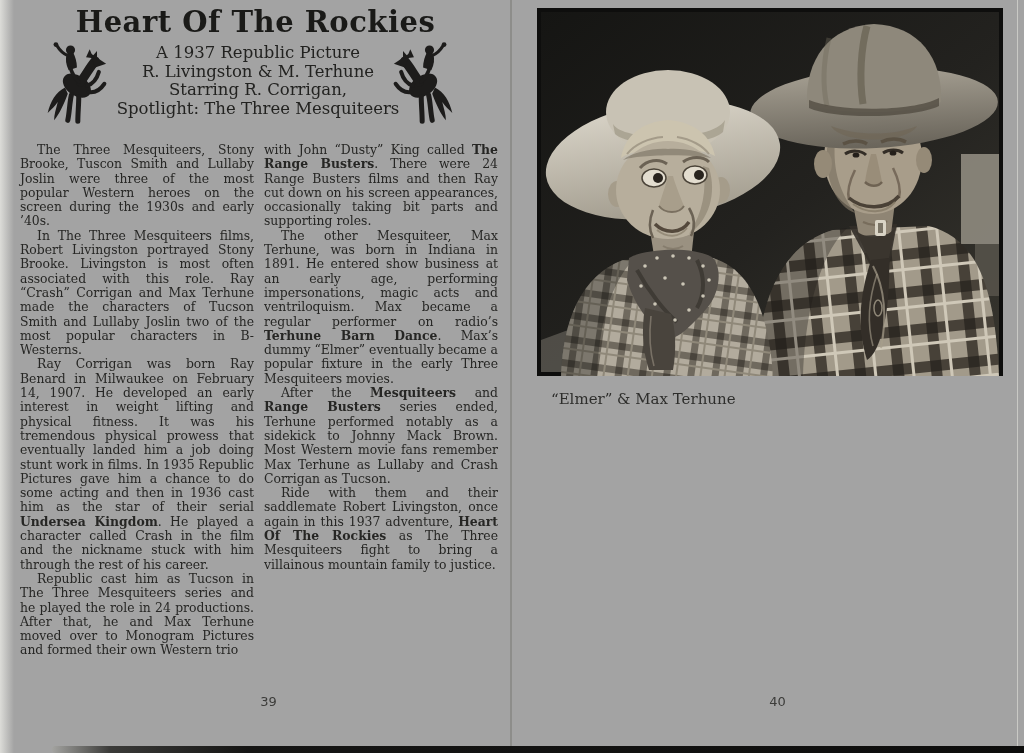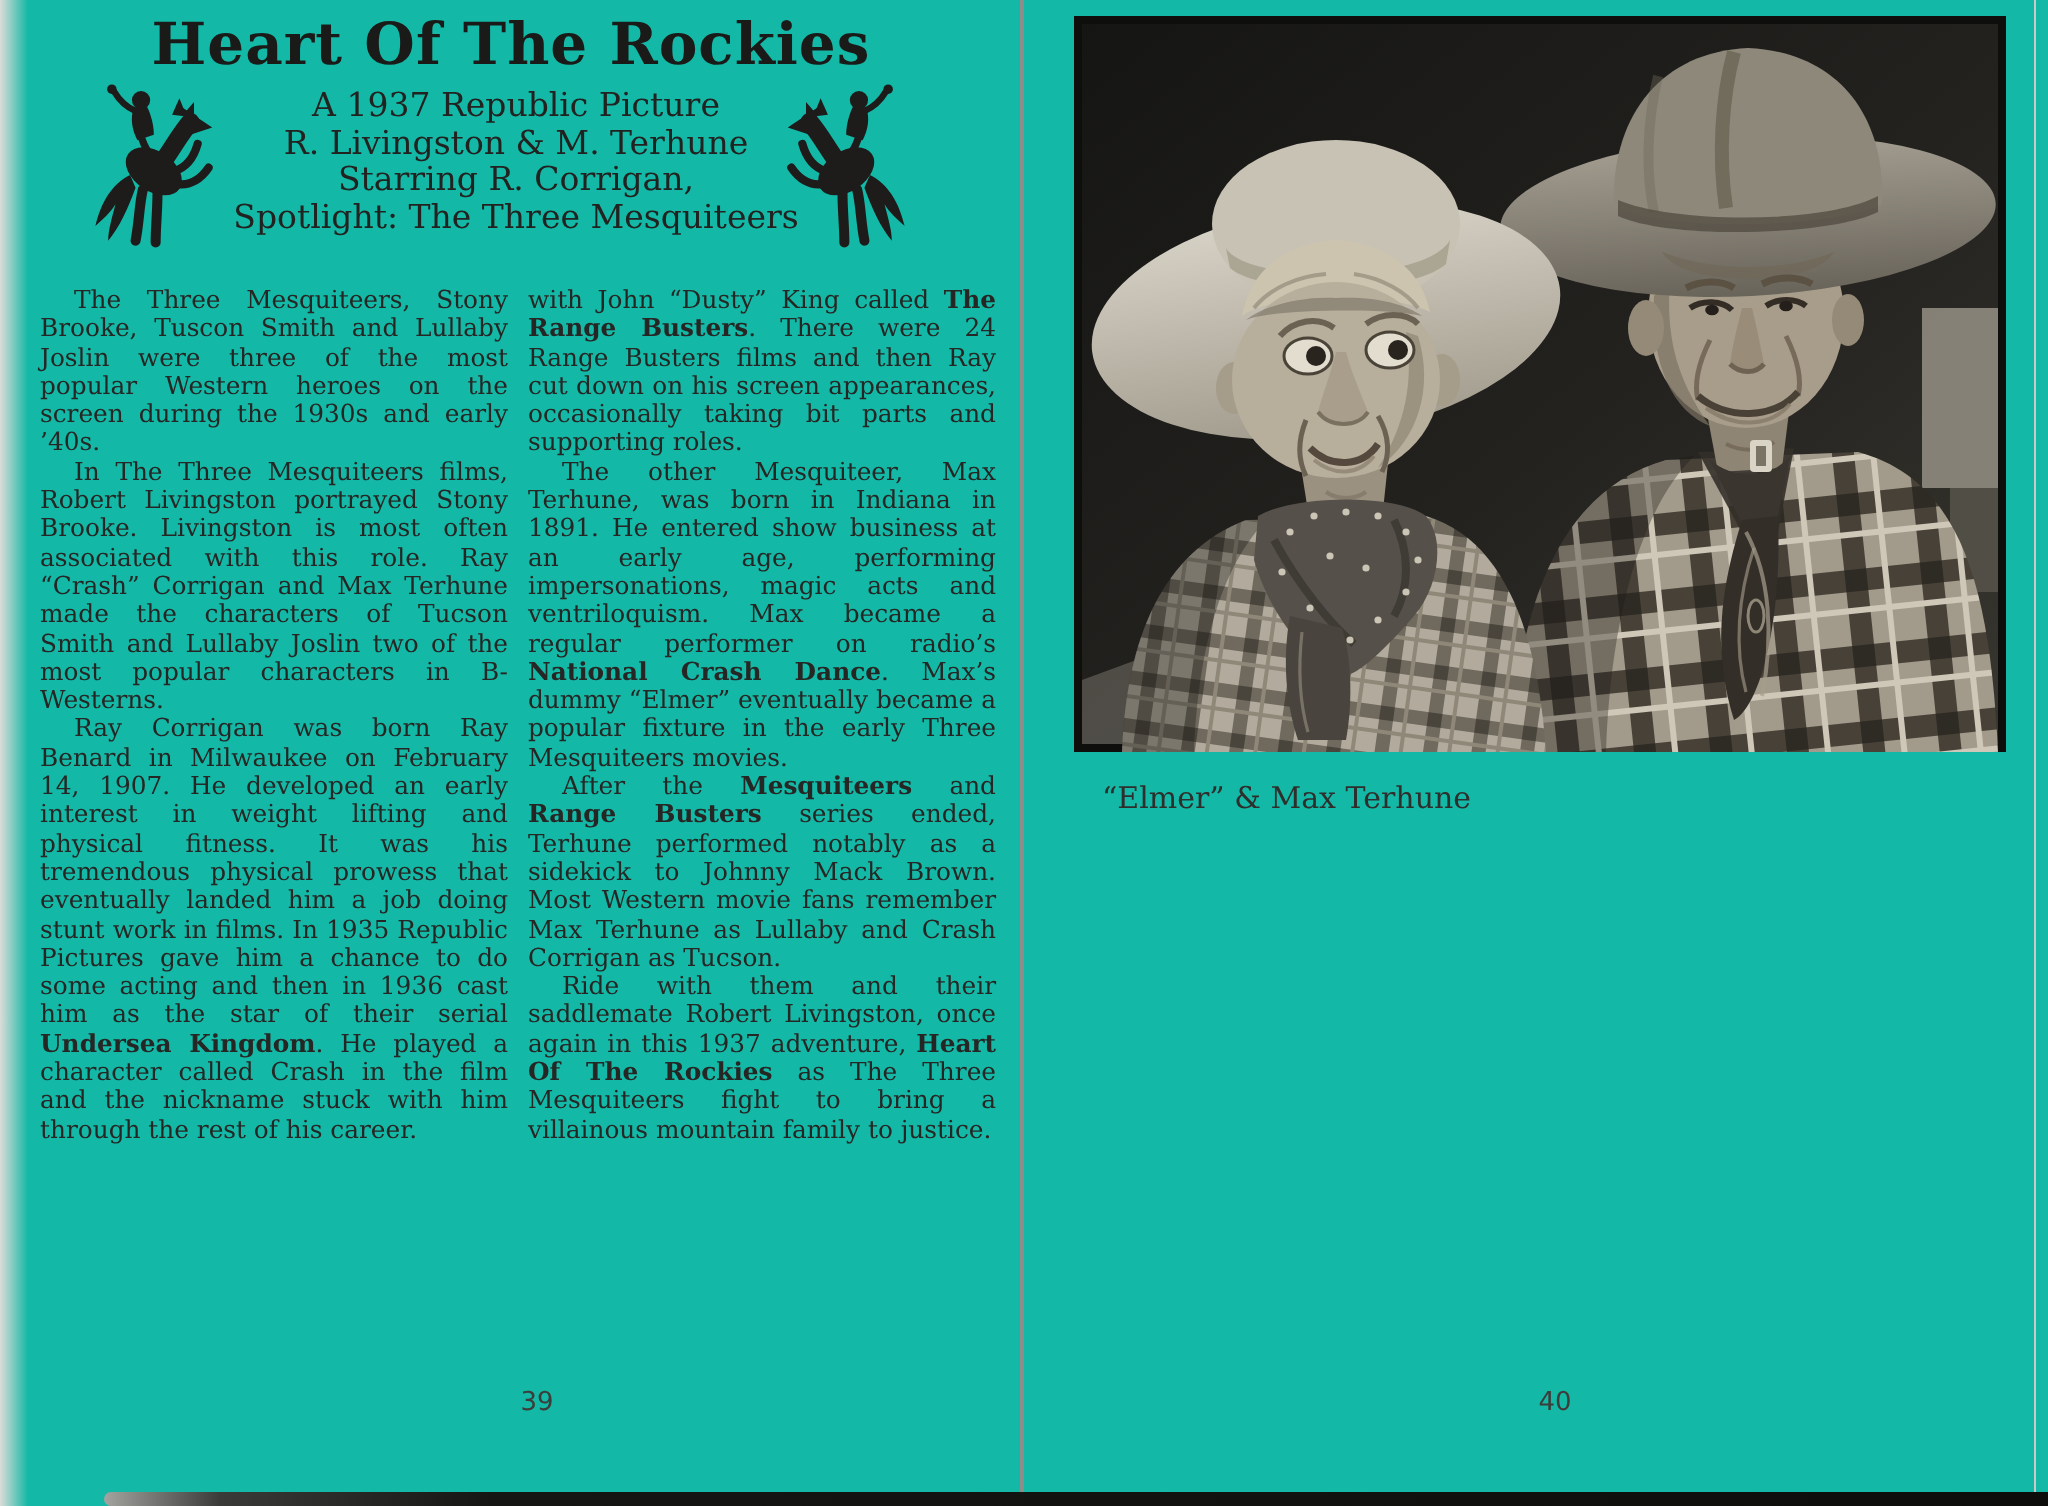--- a/index.html
+++ b/index.html
@@ -1,16 +1,16 @@
 <!DOCTYPE html>
 <html><head>
 <meta charset="utf-8">
 <style>
   html,body{margin:0;padding:0;background:#e8e8e5;}
-  .spread{position:relative;width:1024px;height:753px;background:#14b8a6;overflow:hidden;
+  .spread{position:relative;width:1024px;height:753px;background:#a3a3a3;overflow:hidden;
           font-family:"DejaVu Serif","Liberation Serif",serif;color:#2a2a28;}
   .edge-shade{position:absolute;top:0;left:0;bottom:0;width:14px;
           background:linear-gradient(90deg,#dcdcd8 0,rgba(246,246,243,0) 100%);}
   .gutter-line{position:absolute;top:0;bottom:6px;left:510px;width:2px;background:#8d8d8a;}
   .right-edge-line{position:absolute;top:0;bottom:6px;left:1017px;width:1px;background:#c9c9c5;}
   .bottom-bar{position:absolute;bottom:0;left:52px;right:0;height:7px;border-radius:4px 0 0 4px;
           background:linear-gradient(90deg,#a3a3a0 0,#3a3a38 6%,#151514 20%,#0d0d0c 100%);}
   .page-left{position:absolute;left:0;top:0;width:511px;height:746px;}
   .page-right{position:absolute;left:512px;top:0;width:505px;height:746px;}
 
@@ -92,24 +92,25 @@
           <path d="M29,31 C31,37 34,42 38,46" stroke="#1d1c1b" stroke-width="4" fill="none" stroke-linecap="round"></path>
         </g>
       </svg>
     </span>
 
     <div class="columns">
       <div class="col">
           <p><span>The Three Mesquiteers, Stony Brooke, Tuscon Smith and Lullaby Joslin were three of the most popular Western heroes on the screen during the 1930s and early ’40s.</span></p>
           <p><span>In The Three Mesquiteers films, Robert Livingston portrayed Stony Brooke. Livingston is most often associated with this role. Ray “Crash” Corrigan and Max Terhune made the characters of Tucson Smith and Lullaby Joslin two of the most popular characters in B-Westerns.</span></p>
           <p><span>Ray Corrigan was born Ray Benard in Milwaukee on February 14, 1907. He developed an early interest in weight lifting and physical fitness. It was his tremendous physical prowess that eventually landed him a job doing stunt work in films. In 1935 Republic Pictures gave him a chance to do some acting and then in 1936 cast him as the star of their serial </span><b>Undersea Kingdom</b><span>. He played a character called Crash in the film and the nickname stuck with him through the rest of his career.</span></p>
+          <p><span>Republic cast him as Tucson in The Three Mesquiteers series and he played the role in 24 productions. After that, he and Max Terhune moved over to Monogram Pictures and formed their own Western trio</span></p>
         </div>
       <div class="col">
           <p class="noindent"><span>with John “Dusty” King called </span><b>The Range Busters</b><span>. There were 24 Range Busters films and then Ray cut down on his screen appearances, occasionally taking bit parts and supporting roles.</span></p>
-          <p><span>The other Mesquiteer, Max Terhune, was born in Indiana in 1891. He entered show business at an early age, performing impersonations, magic acts and ventriloquism. Max became a regular performer on radio’s </span><b>National Crash Dance</b><span>. Max’s dummy “Elmer” eventually became a popular fixture in the early Three Mesquiteers movies.</span></p>
+          <p><span>The other Mesquiteer, Max Terhune, was born in Indiana in 1891. He entered show business at an early age, performing impersonations, magic acts and ventriloquism. Max became a regular performer on radio’s </span><b>Terhune Barn Dance</b><span>. Max’s dummy “Elmer” eventually became a popular fixture in the early Three Mesquiteers movies.</span></p>
           <p><span>After the </span><b>Mesquiteers</b><span> and </span><b>Range Busters</b><span> series ended, Terhune performed notably as a sidekick to Johnny Mack Brown. Most Western movie fans remember Max Terhune as Lullaby and Crash Corrigan as Tucson.</span></p>
           <p><span>Ride with them and their saddlemate Robert Livingston, once again in this 1937 adventure, </span><b>Heart Of The Rockies</b><span> as The Three Mesquiteers fight to bring a villainous mountain family to justice.</span></p>
         </div>
     </div>
 
     <div class="pagenum">39</div>
   </div>
 
   <div class="page-right">
     <div class="photo">

